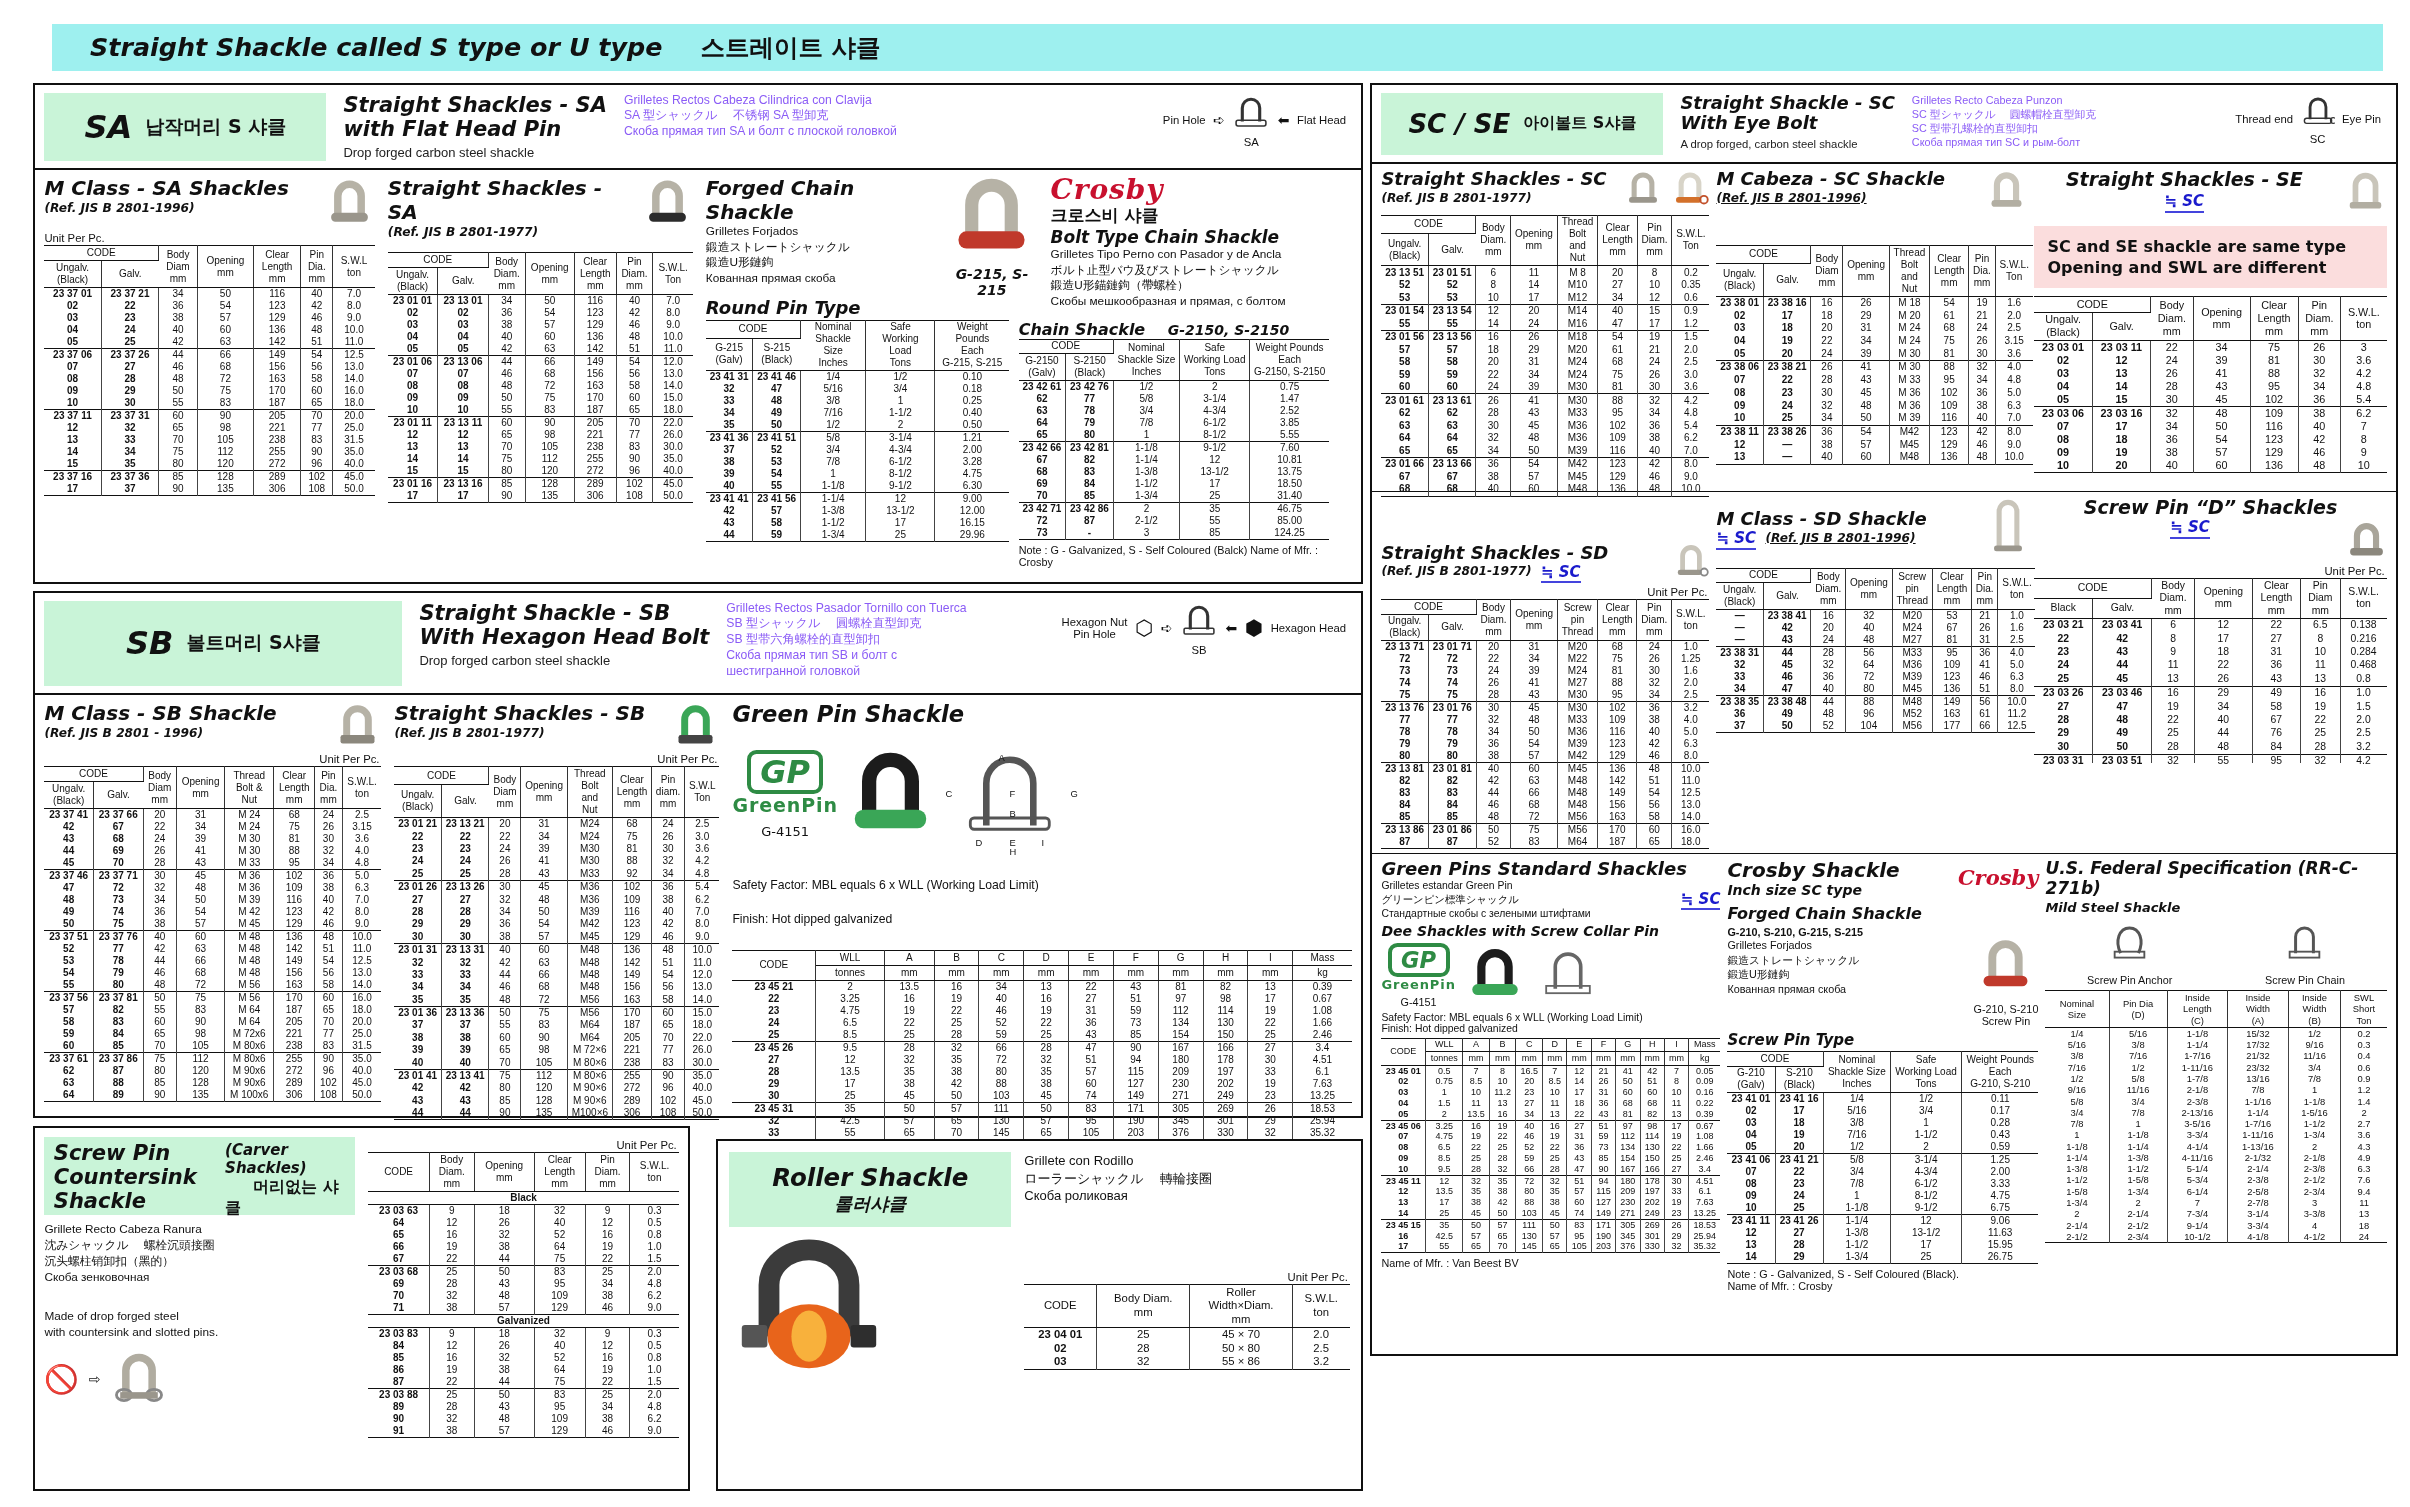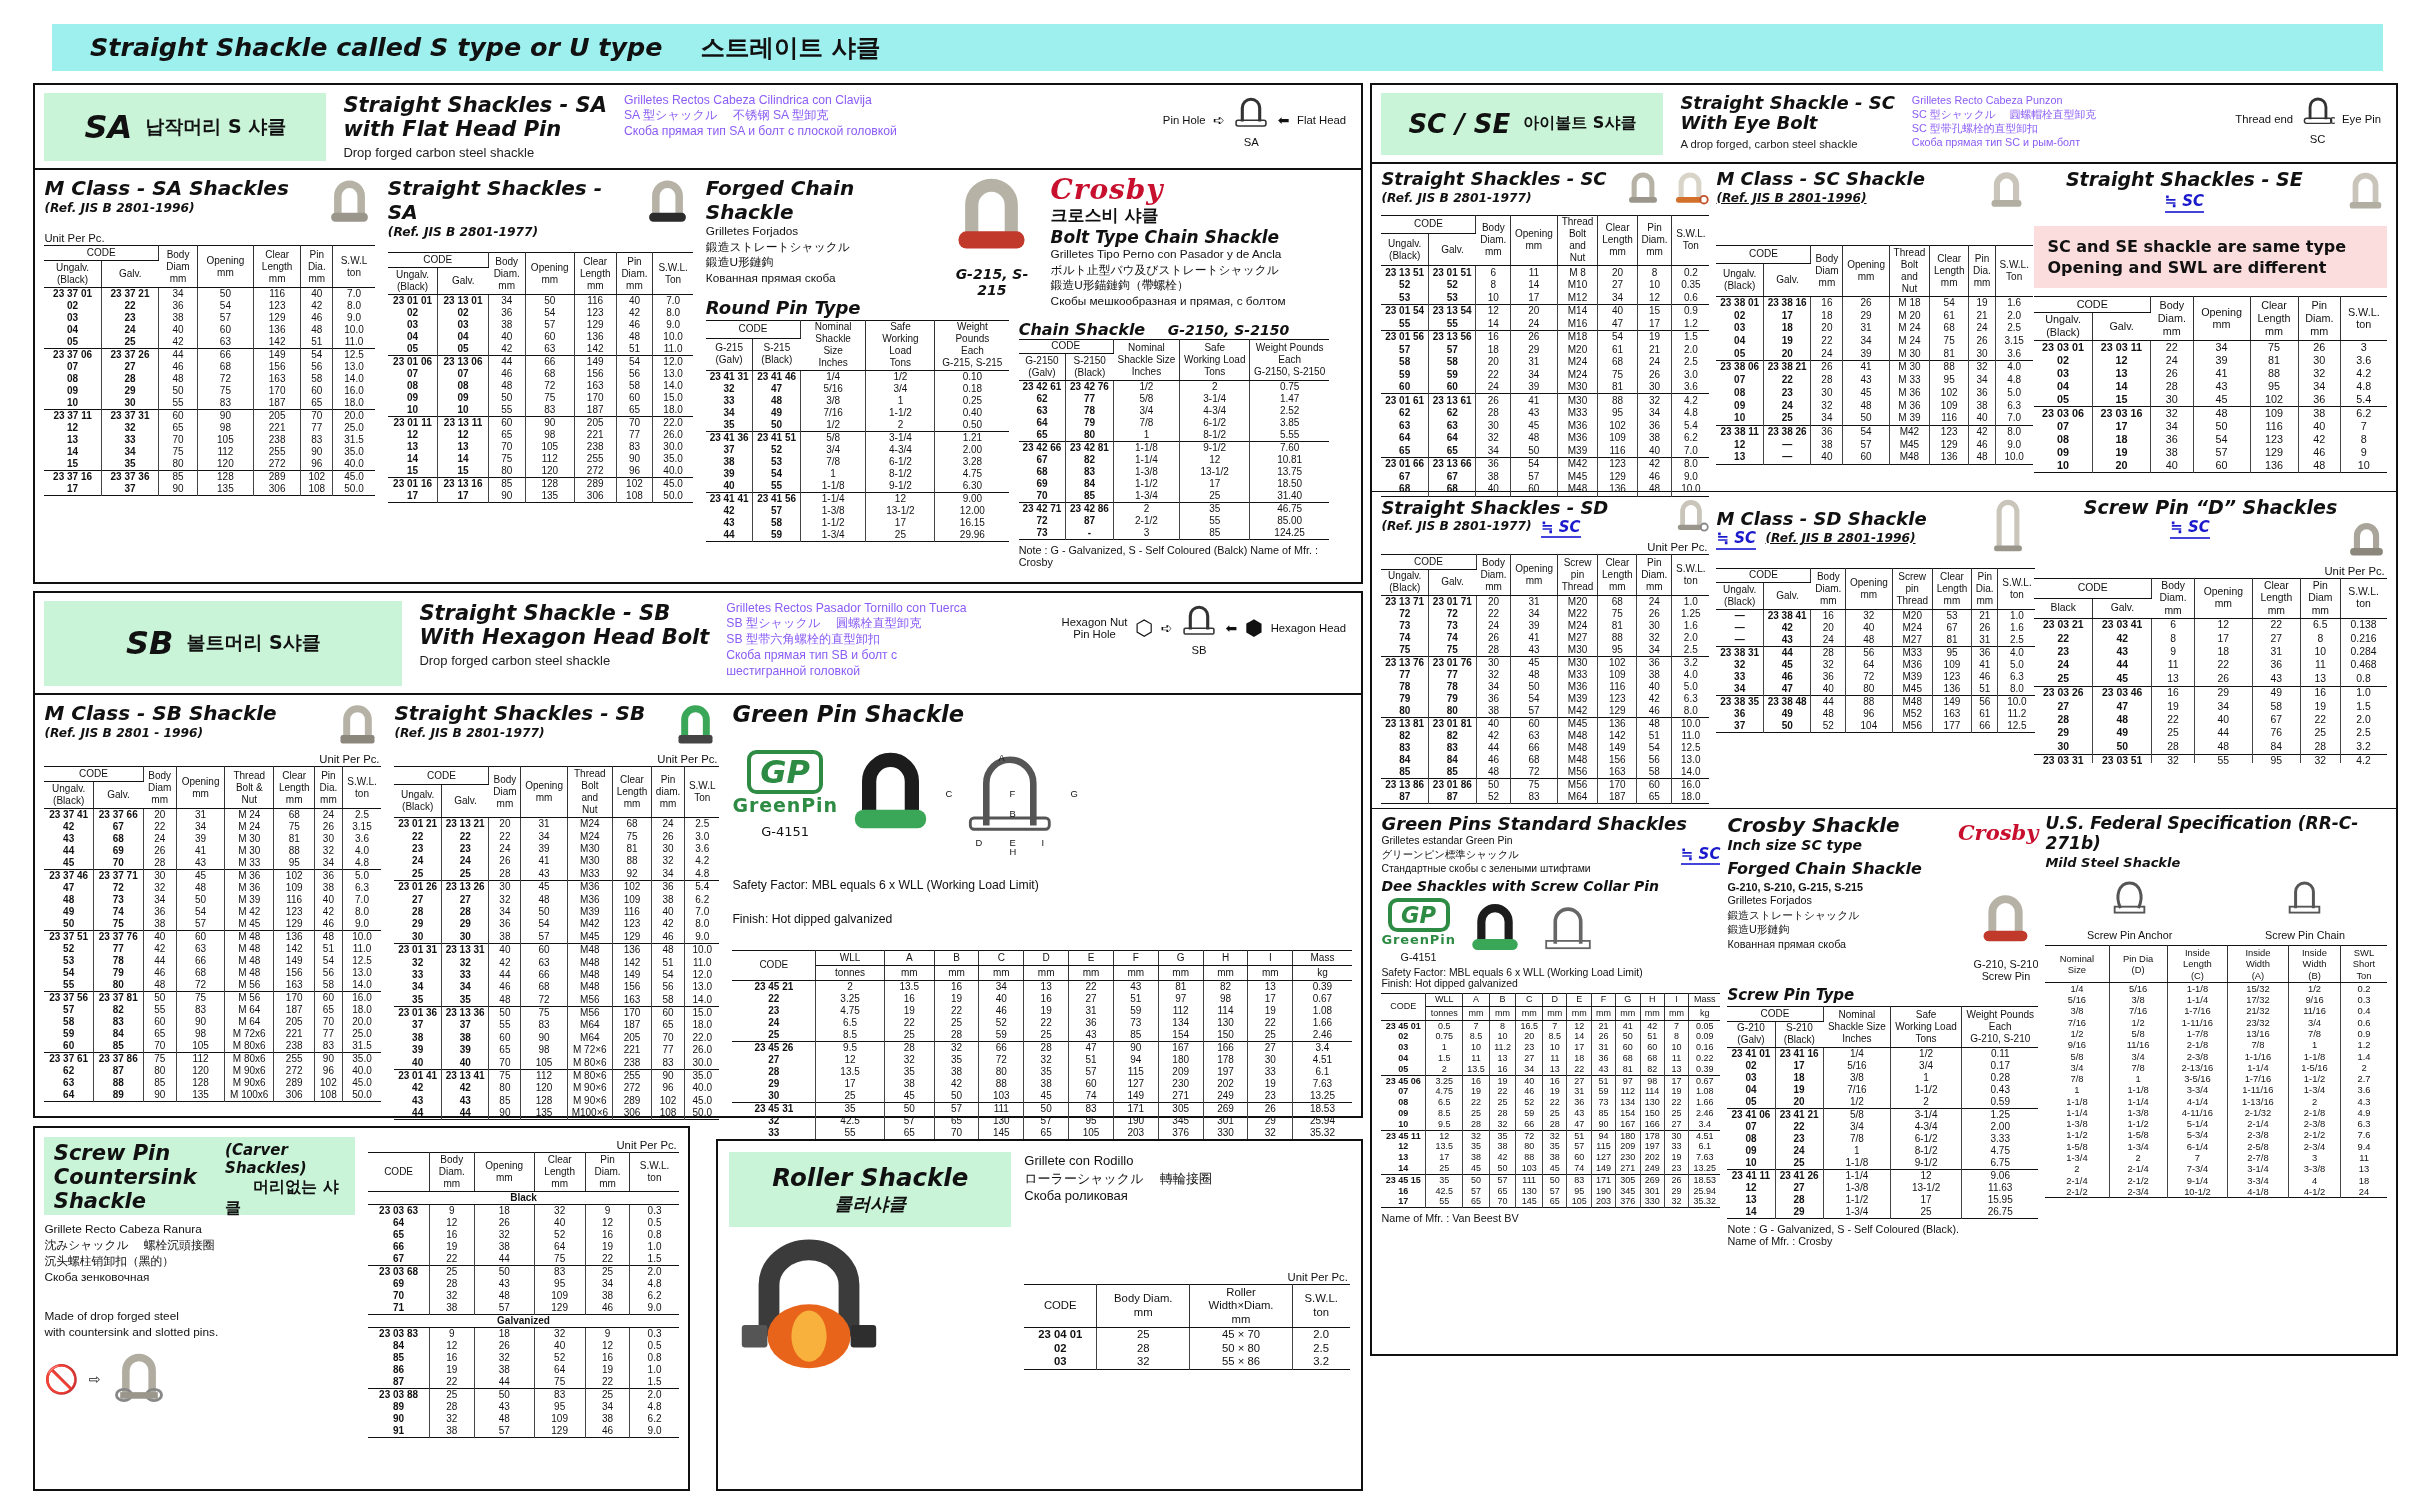--- a/index.html
+++ b/index.html
@@ -2136,21 +2136,21 @@
                 <td>136</td>
                 <td>48</td>
                 <td>10.0</td>
               </tr>
             </tbody>
           </table>
       </div>
       <div class="col" style="width:311px;">
         <div class="rowflex">
           <div>
-            <div class="stitle" style="font-size:18px;">M Class - SC Shackle</div>
+            <div class="stitle" style="font-size:18px;">M Cabeza - SC Shackle</div>
             <div class="sref" style="text-decoration:underline;">(Ref. JIS B 2801-1996)</div>
           </div>
           <svg class="shk" width="41" height="49" viewBox="0 0 60 66" style="margin-left:auto;">
               <path d="M16 48 V22 a14 14 0 0 1 28 0 V48" fill="none" stroke="#c9c5ba" stroke-width="9"></path>
               <rect x="8" y="44" width="44" height="10" rx="5" fill="#b2aea2"></rect>
             </svg>
         </div>
         <div style="height:28px;"></div>
         <table class="t c2">
             <thead>
@@ -2440,21 +2440,21 @@
                 <td>136</td>
                 <td>48</td>
                 <td>10</td>
               </tr>
             </tbody>
           </table>
       </div>
     </div>
 
     <div class="trio">
-      <div class="col" style="width:328px;">
+      <div class="col" style="width:328px;margin-top:45px;">
         <div class="rowflex" style="align-items:center;">
           <div>
             <div class="stitle" style="font-size:18px;">Straight Shackles - SD</div>
             <div class="rowflex" style="align-items:baseline;">
               <span class="sref">(Ref. JIS B 2801-1977)</span>
               <span class="approx">≒ SC</span>
             </div>
           </div>
           <svg class="shk" width="36" height="43" viewBox="0 0 60 66" style="margin-left:auto;">
               <path d="M16 48 V22 a14 14 0 0 1 28 0 V48" fill="none" stroke="#c9c5ba" stroke-width="8"></path>

